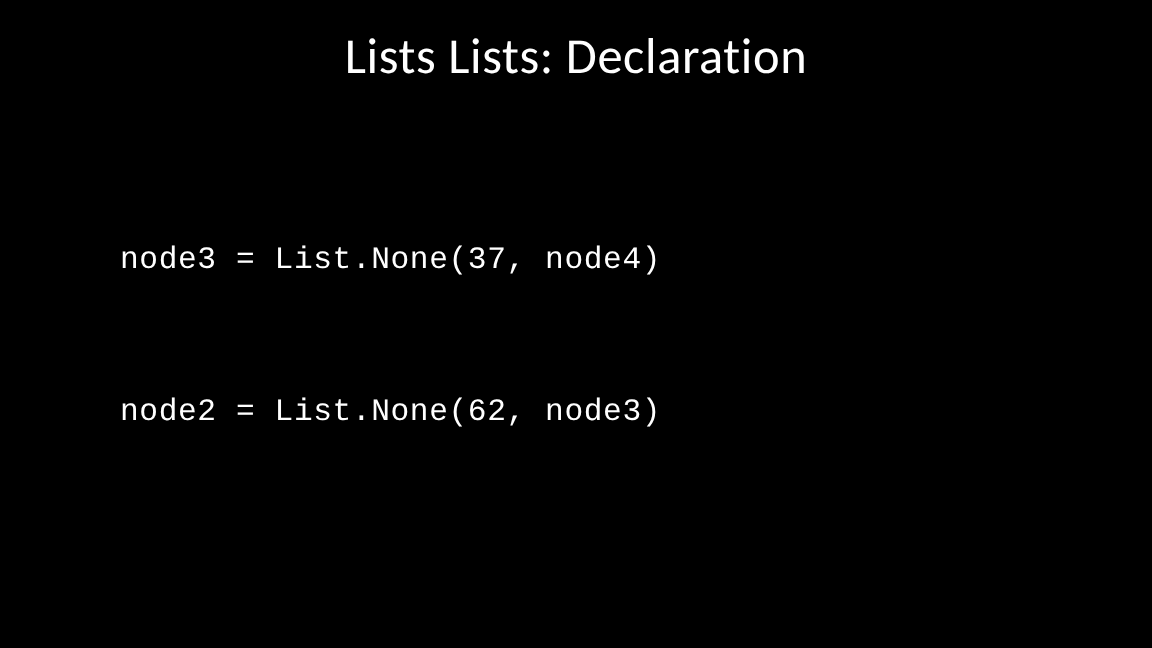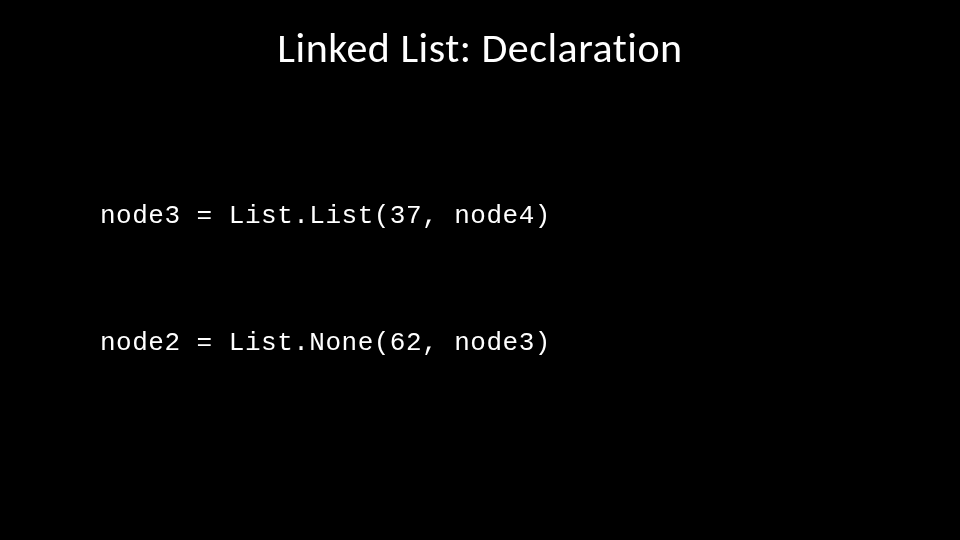--- a/index.html
+++ b/index.html
@@ -36,19 +36,19 @@
       letter-spacing: 0.5px;
     }
     .code-line {
       display: block;
     }
   </style>
 </head>
 <body>
 
 <div class="slide">
-  <h1 class="title">Linked List: Declaration</h1>
+  <h1 class="title">Lists Lists: Declaration</h1>
   <div class="code-block">
-    <span class="code-line">node3 = List.List(37, node4)</span>
+    <span class="code-line">node3 = List.None(37, node4)</span>
     <span class="code-line">node2 = List.None(62, node3)</span>
     
   </div>
 </div>
 
 </body></html>

